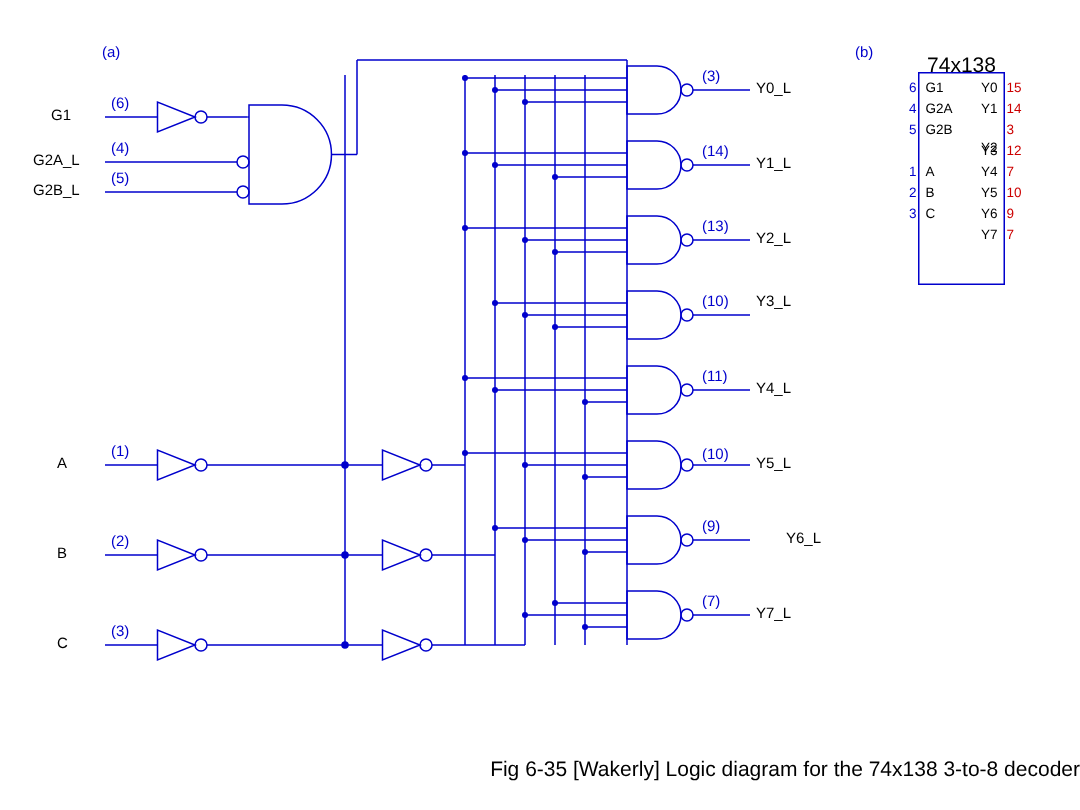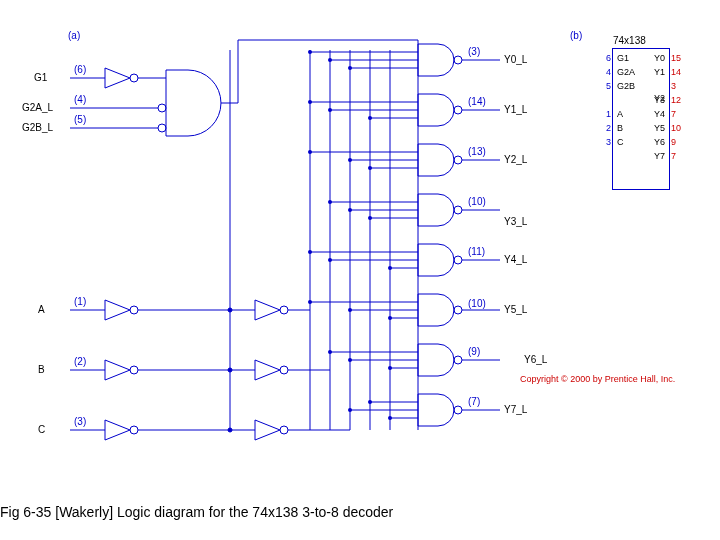--- a/index.html
+++ b/index.html
@@ -1,23 +1,23 @@
 <!DOCTYPE html>
 <html><head>
 <meta charset="utf-8">
 <style>
 body{margin:0;font-family:Arial,sans-serif;font-size:10px;color:#000;background:#fff}
 .container{position:relative;width:720px;height:540px}
 svg{position:absolute;top:0;left:0}
 .lbl{position:absolute;font-size:10px}
 .blue{color:#0000cc}
 .red{color:#cc0000;font-size:9px}
-.caption{position:absolute;bottom:20px;left:0;right:0;text-align:left;font-size:14px}
+.caption{position:absolute;bottom:20px;left:0;right:0;text-align:right;font-size:14px}
 .chip{position:absolute;border:1px solid #0000cc;width:56px}
-.chip-title{position:absolute;top:-14px;left:0;right:0;text-align:left;font-size:10px}
+.chip-title{position:absolute;top:-14px;left:0;right:0;text-align:center;font-size:14px}
 .pinl{position:absolute;right:58px;font-size:9px;color:#0000cc;text-align:right;width:20px}
 .pinr{position:absolute;left:58px;font-size:9px;color:#cc0000;text-align:left;width:20px}
 .pinlbl-l{position:absolute;left:4px;font-size:9px}
 .pinlbl-r{position:absolute;right:4px;font-size:9px}
 </style>
 </head>
 <body>
 <div class="container">
 
 <svg width="720" height="540" viewBox="0 0 720 540">
@@ -189,21 +189,21 @@
 <span class="lbl" style="left:38px;top:424px">C</span>
 <span class="lbl blue" style="left:74px;top:416px">(3)</span>
 
 <span class="lbl blue" style="left:468px;top:46px">(3)</span>
 <span class="lbl" style="left:504px;top:54px">Y0_L</span>
 <span class="lbl blue" style="left:468px;top:96px">(14)</span>
 <span class="lbl" style="left:504px;top:104px">Y1_L</span>
 <span class="lbl blue" style="left:468px;top:146px">(13)</span>
 <span class="lbl" style="left:504px;top:154px">Y2_L</span>
 <span class="lbl blue" style="left:468px;top:196px">(10)</span>
-<span class="lbl" style="left:504px;top:216px">Y3_L</span>
+<span class="lbl" style="left:504px;top:196px">Y3_L</span>
 <span class="lbl blue" style="left:468px;top:246px">(11)</span>
 <span class="lbl" style="left:504px;top:254px">Y4_L</span>
 <span class="lbl blue" style="left:468px;top:298px">(10)</span>
 <span class="lbl" style="left:504px;top:304px">Y5_L</span>
 <span class="lbl blue" style="left:468px;top:346px">(9)</span>
 <span class="lbl" style="left:524px;top:354px">Y6_L</span>
 <span class="lbl blue" style="left:468px;top:396px">(7)</span>
 <span class="lbl" style="left:504px;top:404px">Y7_L</span>
 
 <div class="chip" style="left:612px;top:48px;height:140px">
@@ -233,17 +233,16 @@
   <span class="pinr" style="top:60px">7</span>
       <span class="pinlbl-r" style="top:60px">Y4</span>
   <span class="pinr" style="top:74px">10</span>
       <span class="pinlbl-r" style="top:74px">Y5</span>
   <span class="pinr" style="top:88px">9</span>
       <span class="pinlbl-r" style="top:88px">Y6</span>
   <span class="pinr" style="top:102px">7</span>
       <span class="pinlbl-r" style="top:102px">Y7</span>
 </div>
 
-<div class="lbl red" style="left:520px;top:374px;width:190px;text-align:left">Copyright © 2000 by Prentice Hall, Inc.</div>
 
 <div class="caption">Fig 6-35 [Wakerly] Logic diagram for the 74x138 3-to-8 decoder</div>
 
 </div>
 
 </body></html>

